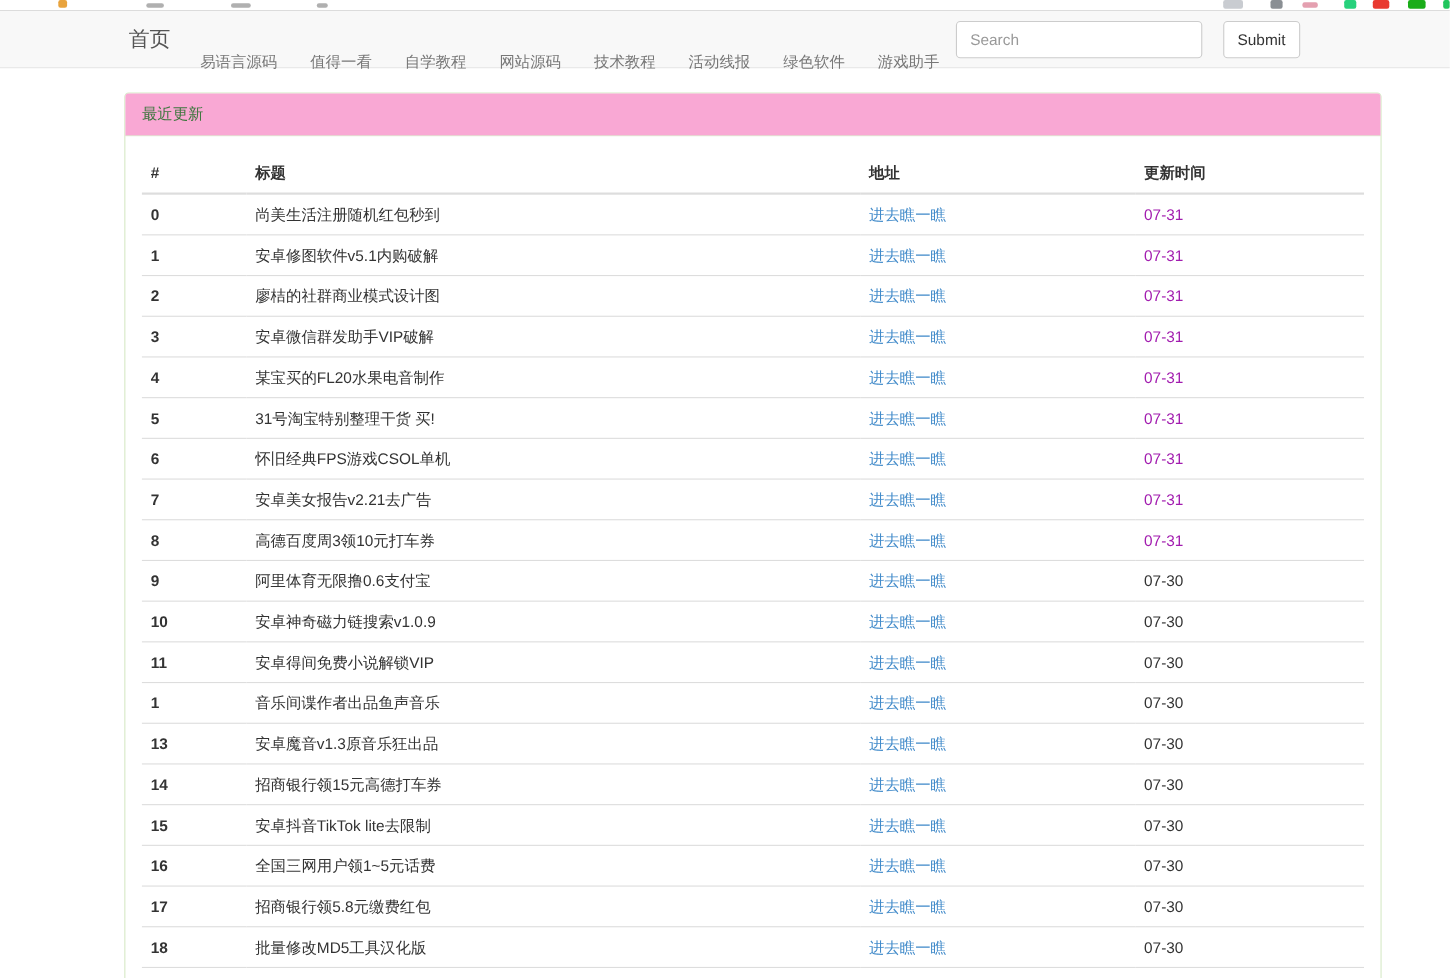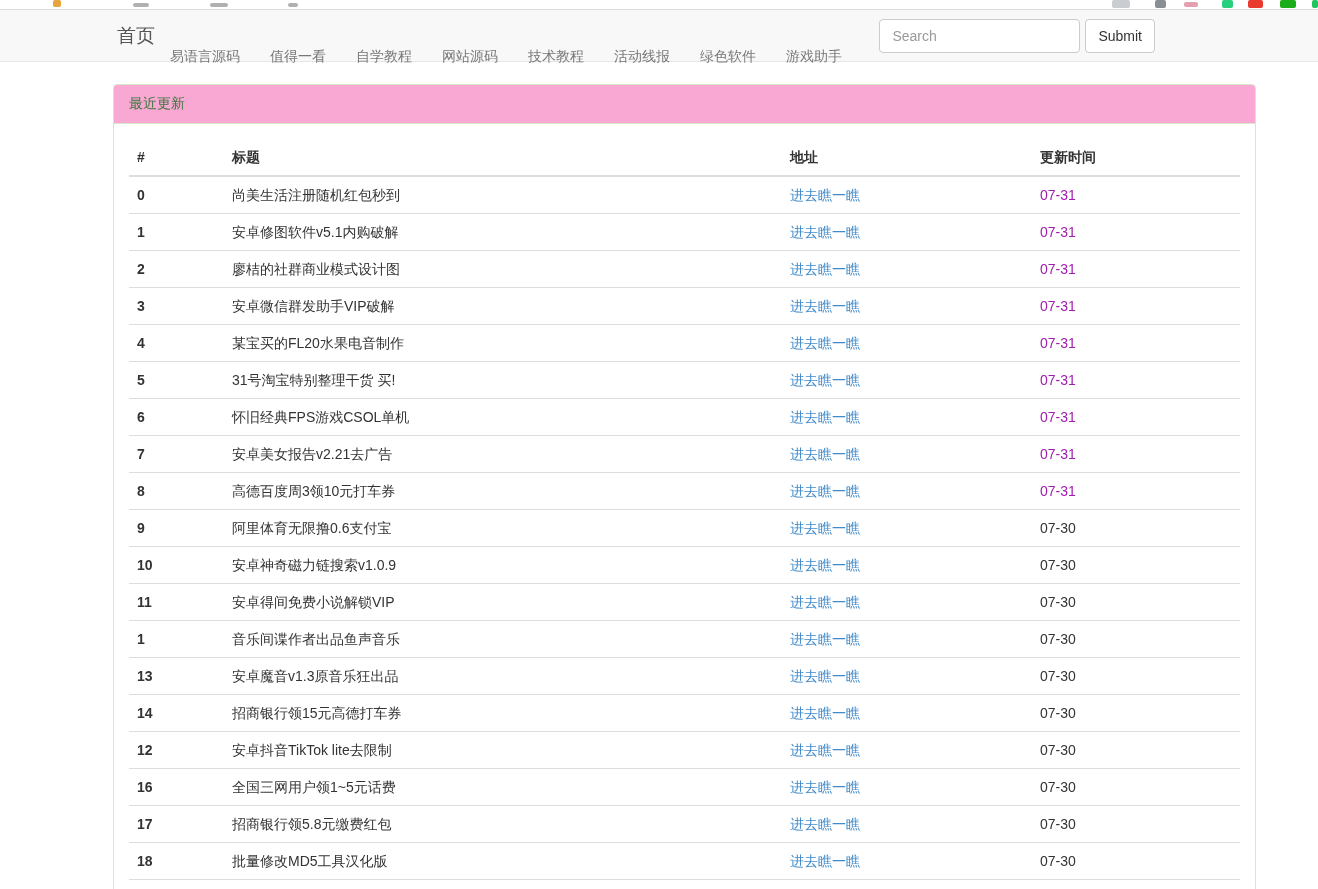--- a/index.html
+++ b/index.html
@@ -28,20 +28,21 @@
   .navbar-inner {
     height: 100%;
     display: flex;
     align-items: center;
     padding-left: 117px;
     padding-right: 0;
   }
   .brand {
     font-size: 19px;
     color: #555;
+    margin-right: 12px;
     text-decoration: none;
     cursor: pointer;
     white-space: nowrap;
   }
   .nav-links { display: flex; list-style: none; align-items: center; margin-top: 43px; }
   .nav-links li a {
     display: block;
     padding: 0 15px;
     font-size: 14px;
     color: #777;
@@ -49,33 +50,33 @@
     cursor: pointer;
     white-space: nowrap;
   }
   .search-form {
     margin-left: auto;
     margin-right: 163px;
     display: flex;
     align-items: center;
   }
   .search-input {
-    width: 201px;
+    width: 224px;
     height: 34px;
     padding: 6px 12px;
     font-size: 14px;
     color: #555;
     border: 1px solid #ccc;
     border-radius: 4px;
     background: #fff;
     outline: none;
   }
   .search-input::placeholder { color: #999; }
   .submit-btn {
-    margin-left: 5px;
+    margin-left: 19px;
     height: 34px;
     padding: 6px 12px;
     font-size: 14px;
     color: #333;
     background: #fff;
     border: 1px solid #ccc;
     border-radius: 4px;
     cursor: pointer;
     text-align: right;
   }
@@ -290,21 +291,21 @@
     <td class="cell-link"><a>进去瞧一瞧</a></td>
     <td class="cell-date">07-30</td>
   </tr>
           <tr>
     <th class="cell-index">14</th>
     <td class="cell-title">招商银行领15元高德打车券</td>
     <td class="cell-link"><a>进去瞧一瞧</a></td>
     <td class="cell-date">07-30</td>
   </tr>
           <tr>
-    <th class="cell-index">12</th>
+    <th class="cell-index">15</th>
     <td class="cell-title">安卓抖音TikTok lite去限制</td>
     <td class="cell-link"><a>进去瞧一瞧</a></td>
     <td class="cell-date">07-30</td>
   </tr>
           <tr>
     <th class="cell-index">16</th>
     <td class="cell-title">全国三网用户领1~5元话费</td>
     <td class="cell-link"><a>进去瞧一瞧</a></td>
     <td class="cell-date">07-30</td>
   </tr>

